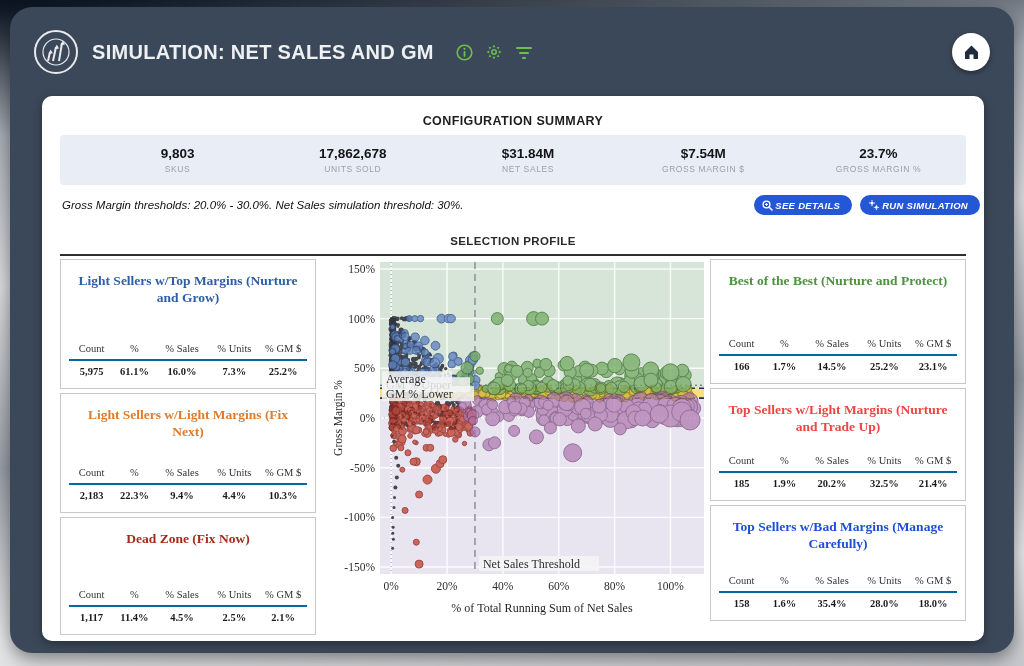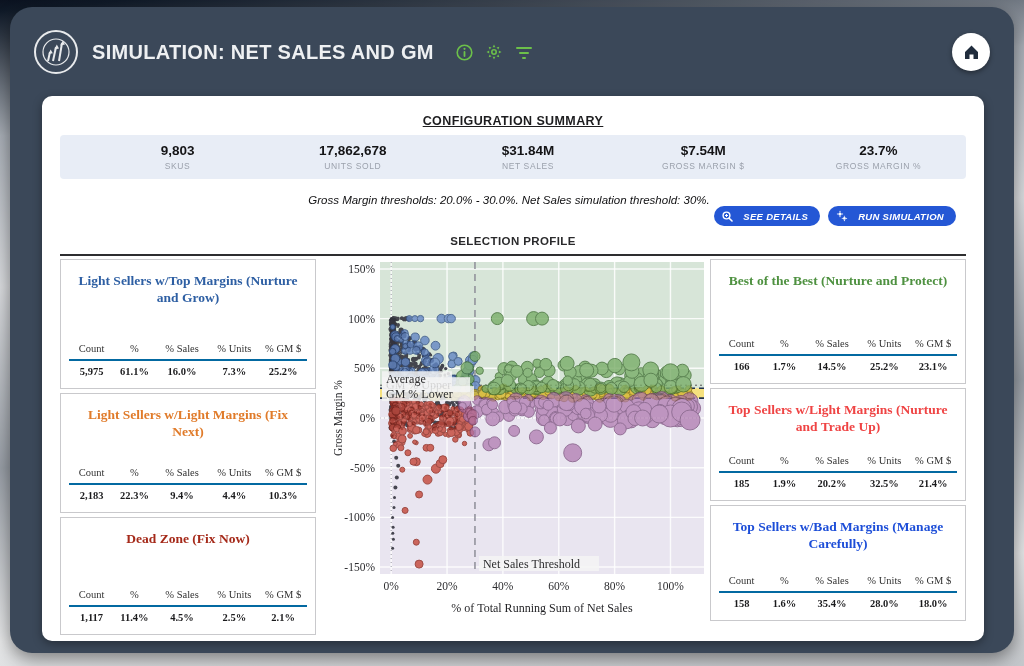--- a/index.html
+++ b/index.html
@@ -19,35 +19,35 @@
   .logo-circle { width:44px; height:44px; border-radius:50%; border:2px solid #e8eaec; display:flex; align-items:center; justify-content:center; flex:0 0 auto; }
   .app-title { color:#eef0f2; font-size:20px; font-weight:600; letter-spacing:.3px; margin-left:14px; }
   .hdr-icons { display:flex; align-items:center; gap:12px; margin-left:22px; }
   .hdr-icons svg { display:block; }
   .home-btn { margin-left:auto; width:38px; height:38px; border-radius:50%; background:#fff; display:flex; align-items:center; justify-content:center; box-shadow:0 2px 5px rgba(0,0,0,.4); cursor:pointer; }
   
   .main-card {
     position:absolute; left:32px; top:89px; width:942px; height:545px;
     background:#fff; border-radius:10px; box-shadow:0 3px 10px rgba(0,0,0,.35);
   }
-  .config-title { position:absolute; top:18px; left:0; right:0; text-align:center; font-size:12.5px; font-weight:700; letter-spacing:.4px; color:#1d1d1f;text-decoration:underline; }
+  .config-title { position:absolute; top:18px; left:0; right:0; text-align:center; font-size:12.5px; font-weight:700; letter-spacing:.4px; color:#1d1d1f; }
   .stats-bar {
-    position:absolute; left:18px; right:18px; top:39px; height:44px;
+    position:absolute; left:18px; right:18px; top:39px; height:50px;
     background:#e8edf6; border-radius:4px; display:flex; align-items:center;padding-left:30px;
   }
   .stat { flex:1 1 0; text-align:center; }
   .stat-value { font-size:13.5px; font-weight:700; color:#141416; }
   .stat-label { font-size:8.5px; color:#9ba1ac; letter-spacing:.6px; margin-top:3px; text-transform:uppercase; }
-  .threshold-row { position:absolute; left:20px; right:28px; top:98px; height:22px; display:flex; align-items:center;flex-direction:column; }
+  .threshold-row { position:absolute; left:20px; right:4px; top:98px; height:22px; display:flex; align-items:center; }
   .threshold-text { font-style:italic; font-size:11.5px; color:#101012; font-weight:500; }
   .btn-group { margin-left:auto; display:flex; gap:8px; }
   .pill-btn {
     background:#2457d5; color:#fff; border:none; border-radius:12px; height:20px;
     padding:0 12px 0 8px; font-size:9.5px; font-style:italic; font-weight:600;
-    letter-spacing:.3px; display:flex; align-items:center; gap:10px; cursor:pointer;
+    letter-spacing:.3px; display:flex; align-items:center; gap:2px; cursor:pointer;
     font-family:"Liberation Sans", sans-serif;
   }
   .selection-title { position:absolute; top:139px; left:0; right:0; text-align:center; font-size:11.5px; font-weight:700; letter-spacing:.4px; color:#2a2a2c; }
   .section-divider { position:absolute; top:158px; left:18px; right:18px; height:0; border-top:2px solid #2e2e30; }
   
   .col-left  { position:absolute; left:18px;  top:163px; width:256px; display:flex; flex-direction:column; gap:4px; }
   .col-right { position:absolute; right:18px; top:163px; width:256px; display:flex; flex-direction:column; gap:4px; }
   .panel { background:#fff; border:1px solid #c9c9cc; display:flex; flex-direction:column; }
   .panel-title {
     font-family:"Liberation Serif", serif; font-weight:700; font-size:13.5px;

